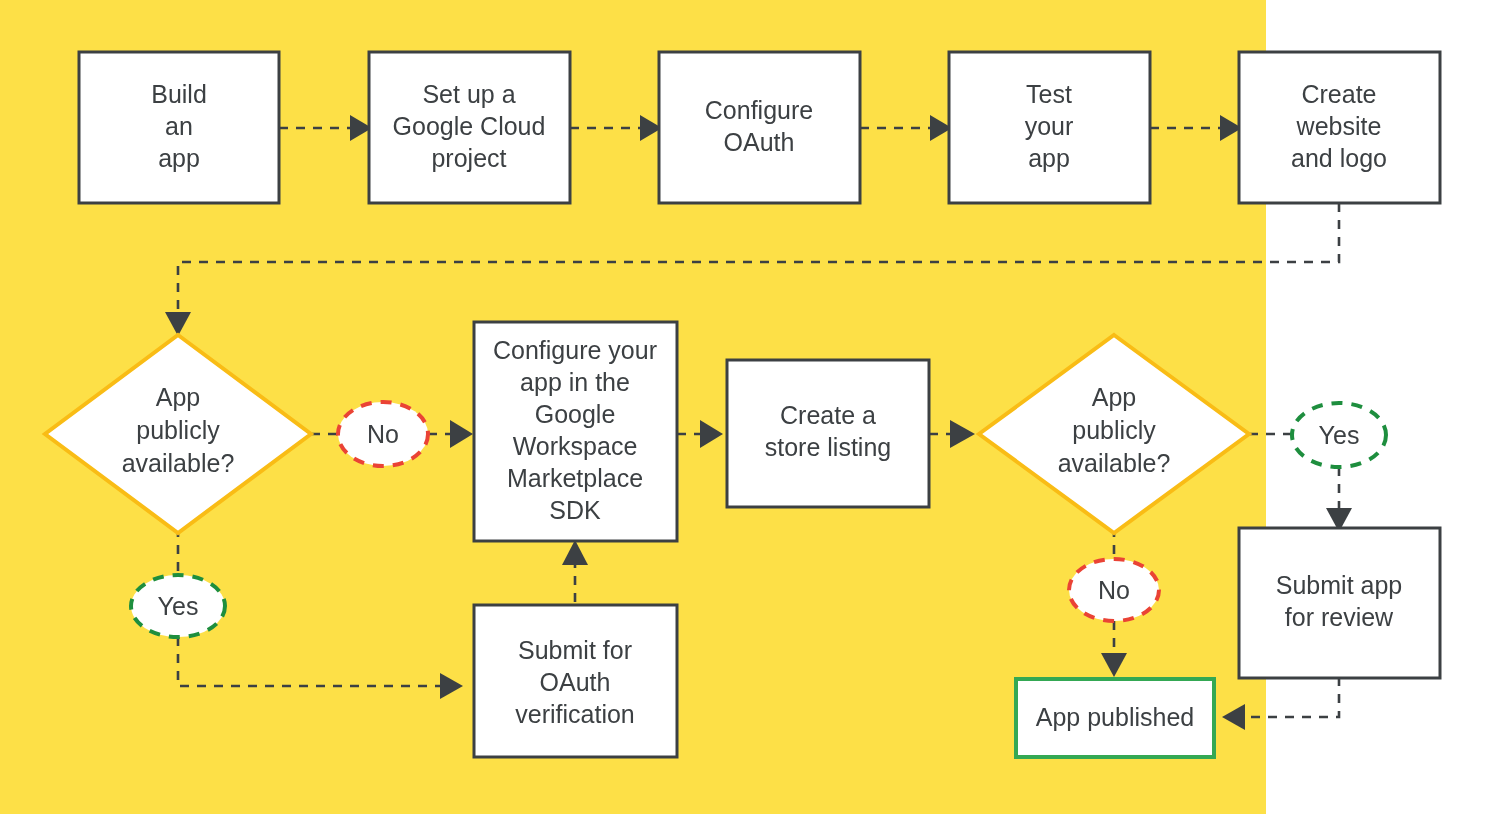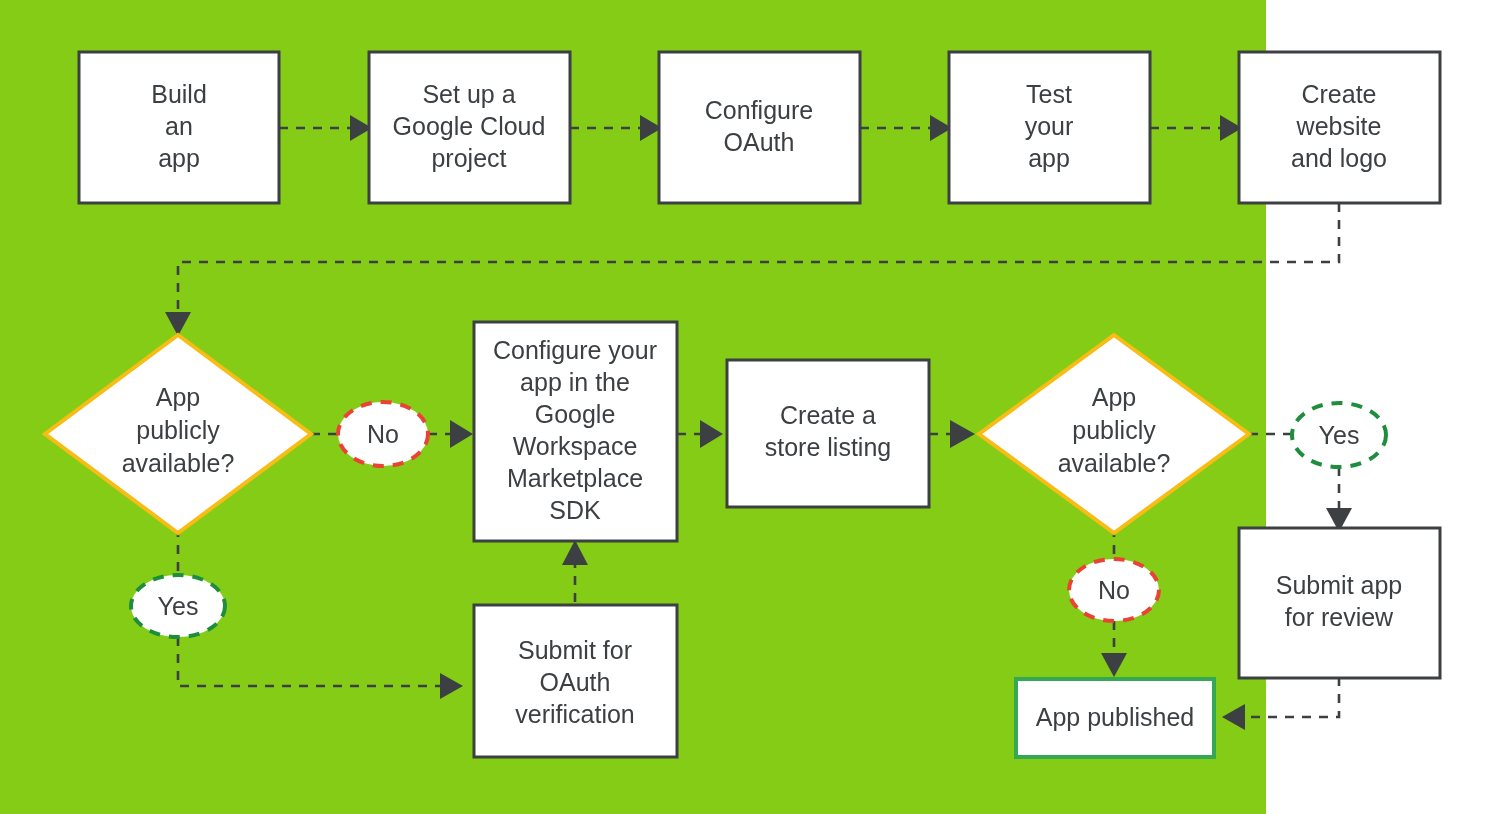--- a/index.html
+++ b/index.html
@@ -10,21 +10,21 @@
   body {
     width: 1494px;
     height: 814px;
     font-family: "Liberation Sans", sans-serif;
     overflow: hidden;
   }
   #flowchart-root {
     position: relative;
     width: 1266px;
     height: 814px;
-    background: #84cc16;
+    background: #fde047;
   }
   svg.flow-canvas {
     position: absolute;
     top: 0;
     left: 0;
     width: 1494px;
     height: 814px;
     display: block;
   }
   .node-text {

